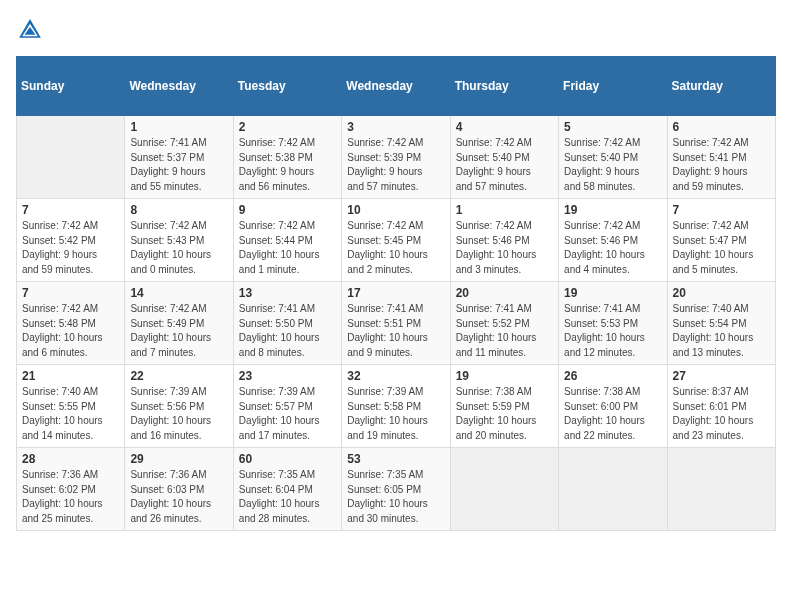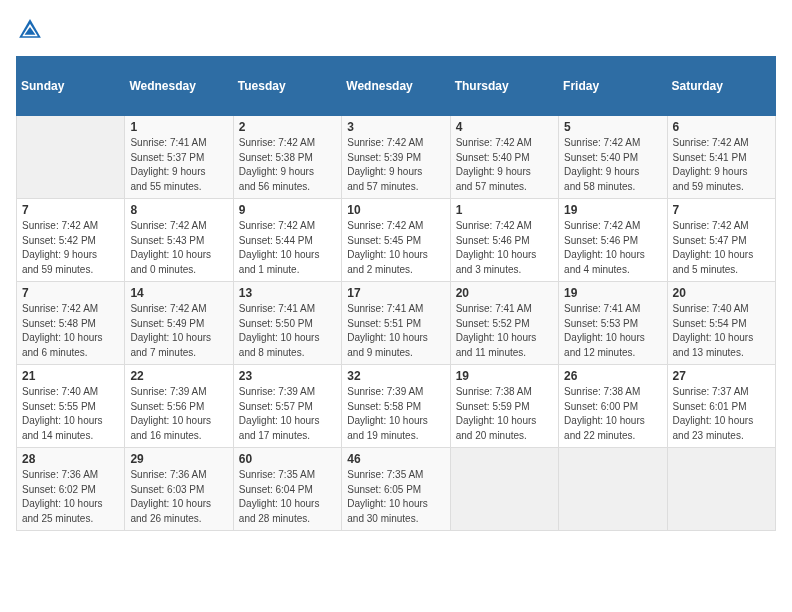--- a/index.html
+++ b/index.html
@@ -311,21 +311,21 @@
         </td>
         <td>
           <span class="day-num">26</span>
           <div class="day-info" style="white-space: pre-line;">Sunrise: 7:38 AM
 Sunset: 6:00 PM
 Daylight: 10 hours
 and 22 minutes.</div>
         </td>
         <td>
           <span class="day-num">27</span>
-          <div class="day-info" style="white-space: pre-line;">Sunrise: 7:37 AM
+          <div class="day-info" style="white-space: pre-line;">Sunrise: 8:37 AM
 Sunset: 6:01 PM
 Daylight: 10 hours
 and 23 minutes.</div>
         </td>
       </tr>
       <tr>
         <td>
           <span class="day-num">28</span>
           <div class="day-info" style="white-space: pre-line;">Sunrise: 7:36 AM
 Sunset: 6:02 PM
@@ -340,21 +340,21 @@
 and 26 minutes.</div>
         </td>
         <td>
           <span class="day-num">60</span>
           <div class="day-info" style="white-space: pre-line;">Sunrise: 7:35 AM
 Sunset: 6:04 PM
 Daylight: 10 hours
 and 28 minutes.</div>
         </td>
         <td>
-          <span class="day-num">46</span>
+          <span class="day-num">53</span>
           <div class="day-info" style="white-space: pre-line;">Sunrise: 7:35 AM
 Sunset: 6:05 PM
 Daylight: 10 hours
 and 30 minutes.</div>
         </td>
         <td class="empty-cell"></td>
         <td class="empty-cell"></td>
         <td class="empty-cell"></td>
       </tr>
     </tbody>

